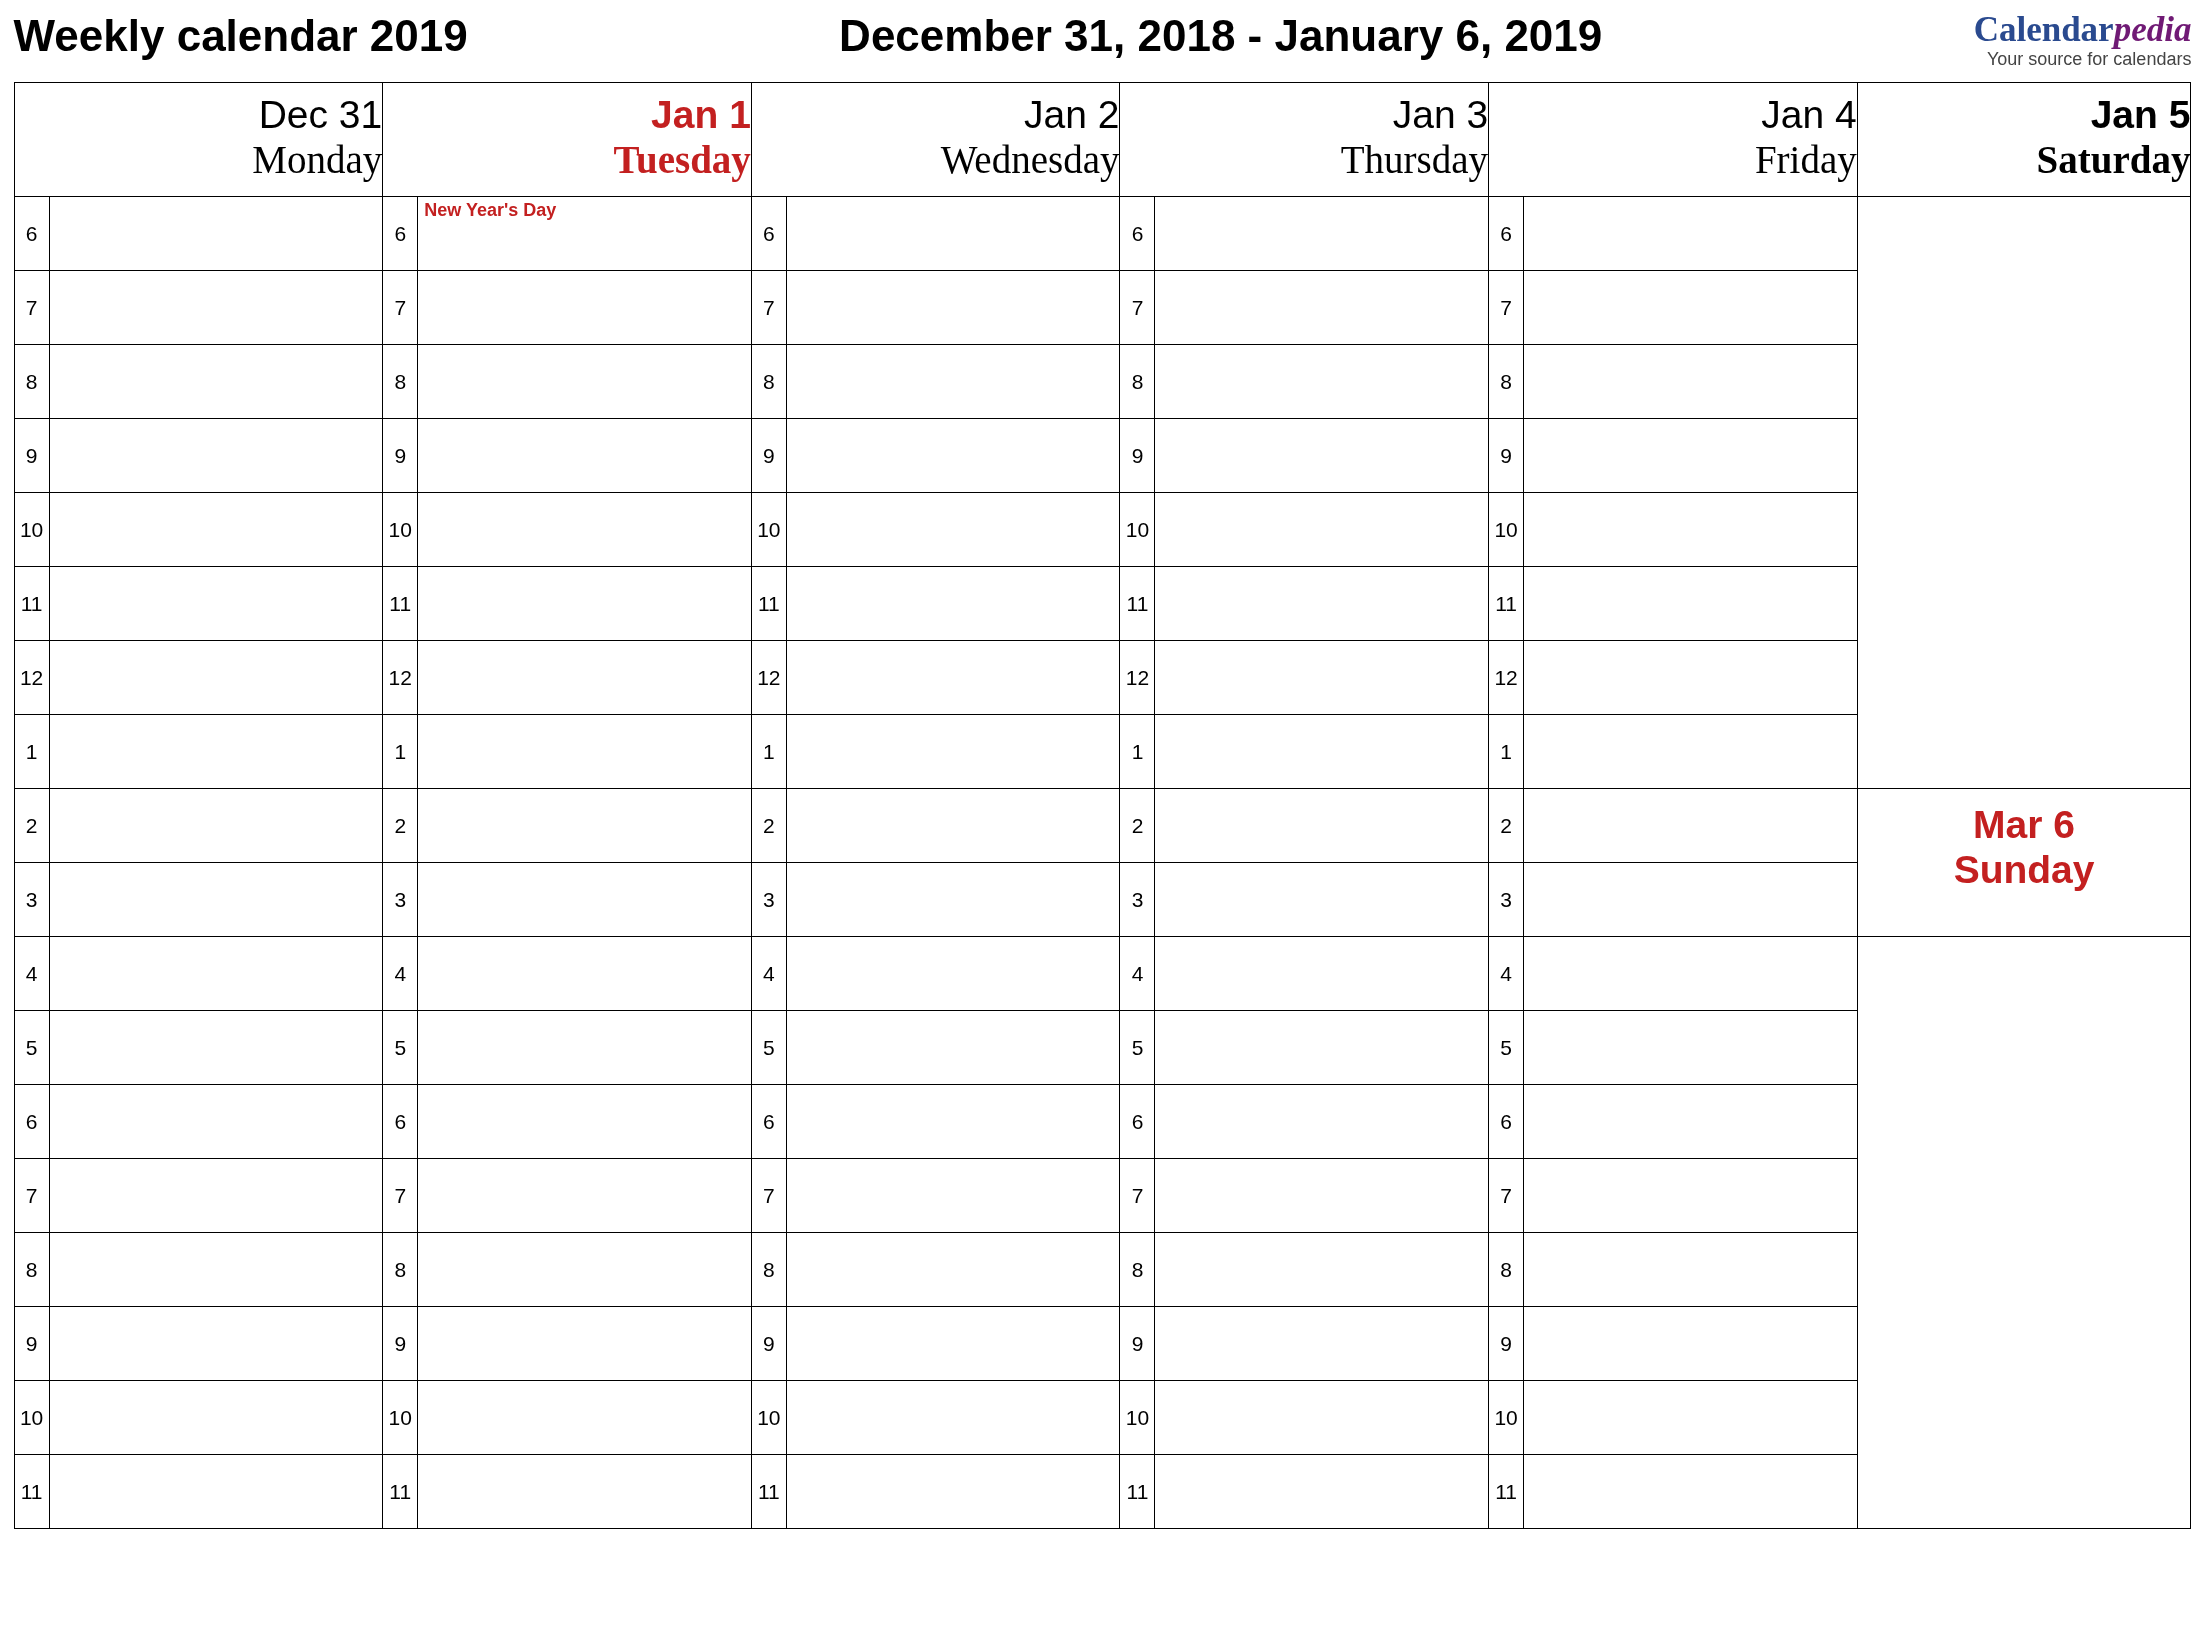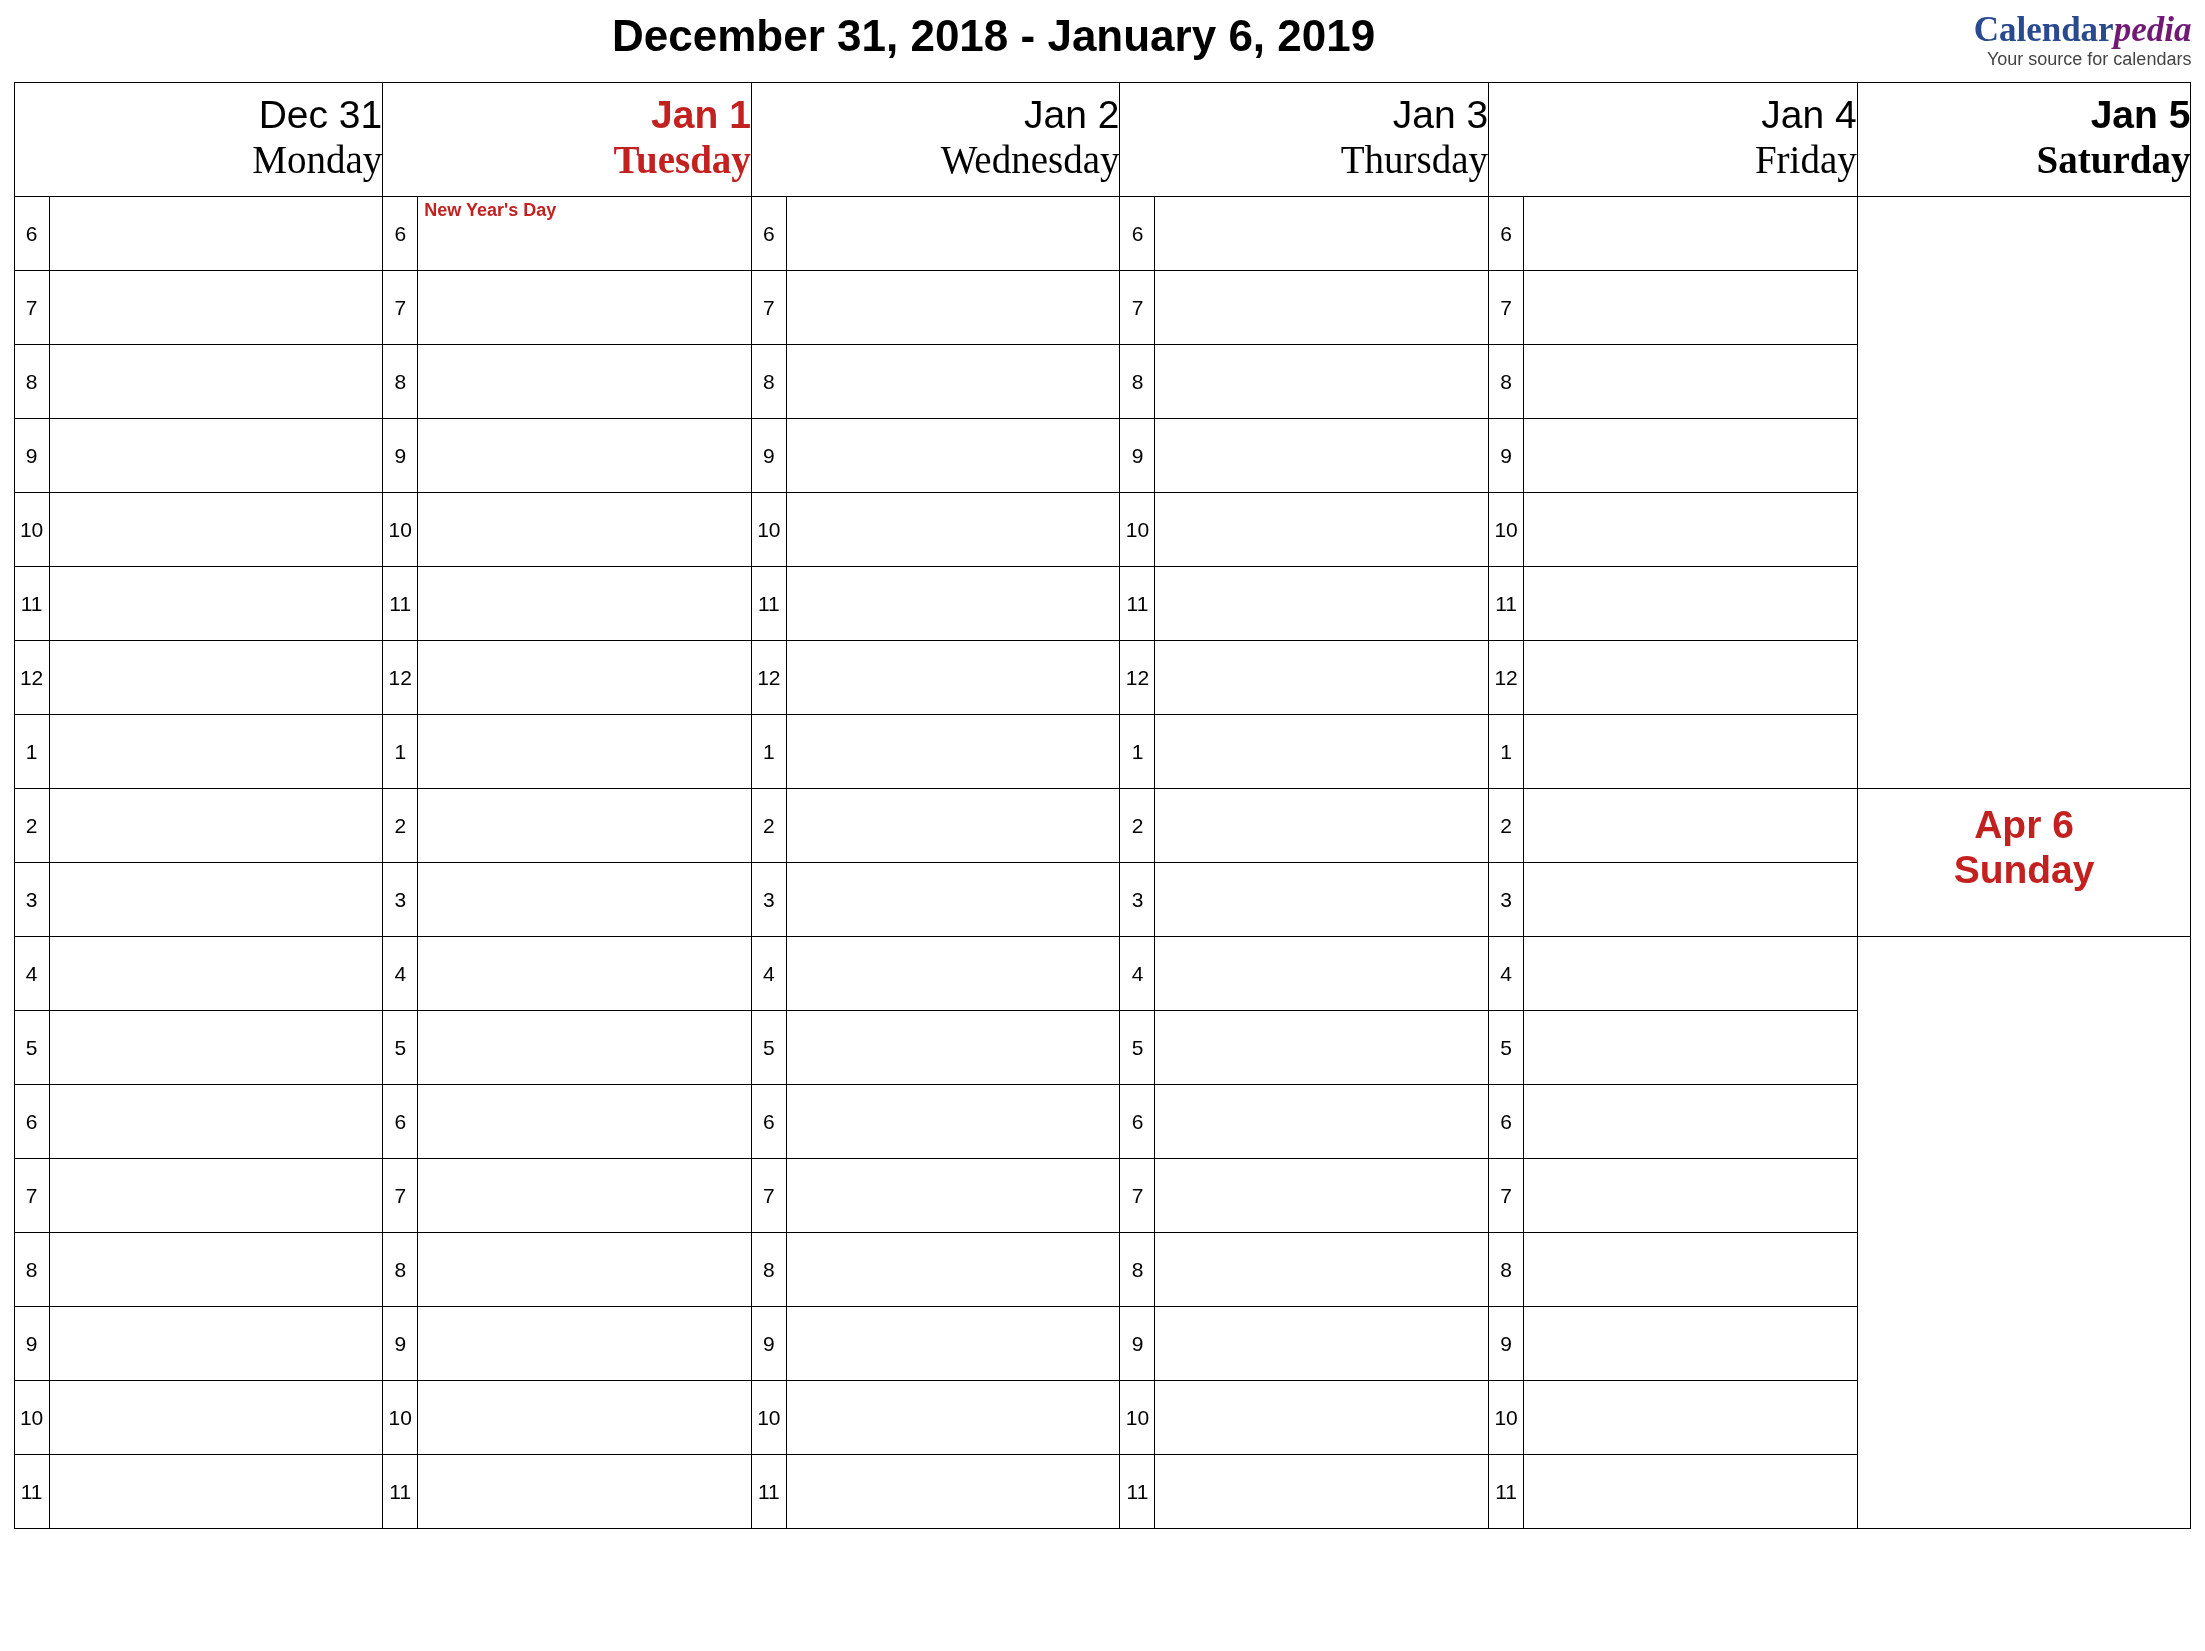--- a/index.html
+++ b/index.html
@@ -108,20 +108,21 @@
   border-top: 1.5px solid #000;
   margin-top: -1.5px;
 }
 </style>
 </head>
 <body>
 
 <div class="page">
 
   <div class="header">
+    <div class="header-left">Weekly calendar 2019</div>
     <div class="header-center">December 31, 2018 - January 6, 2019</div>
     <div class="header-right">
       <div class="brand">
         <span class="blue">Calendar</span><span class="red">pedia</span>
       </div>
       <div class="brand-tag">Your source for calendars</div>
     </div>
   </div>
 
   <table class="cal">
@@ -270,21 +271,21 @@
           <td class="hourcell">2</td>
           <td class="slotcell"></td>
           <td class="hourcell">2</td>
           <td class="slotcell"></td>
           <td class="hourcell">2</td>
           <td class="slotcell"></td>
           <td class="hourcell">2</td>
           <td class="slotcell"></td>
           <td class="weekend-cell" rowspan="2">
             <div class="weekend-head sunday">
-              <span class="date">Apr 6</span>
+              <span class="date">Mar 6</span>
               <span class="dow">Sunday</span>
             </div>
           </td>
         </tr>
         <tr>
           <td class="hourcell">3</td>
           <td class="slotcell"></td>
           <td class="hourcell">3</td>
           <td class="slotcell"></td>
           <td class="hourcell">3</td>

